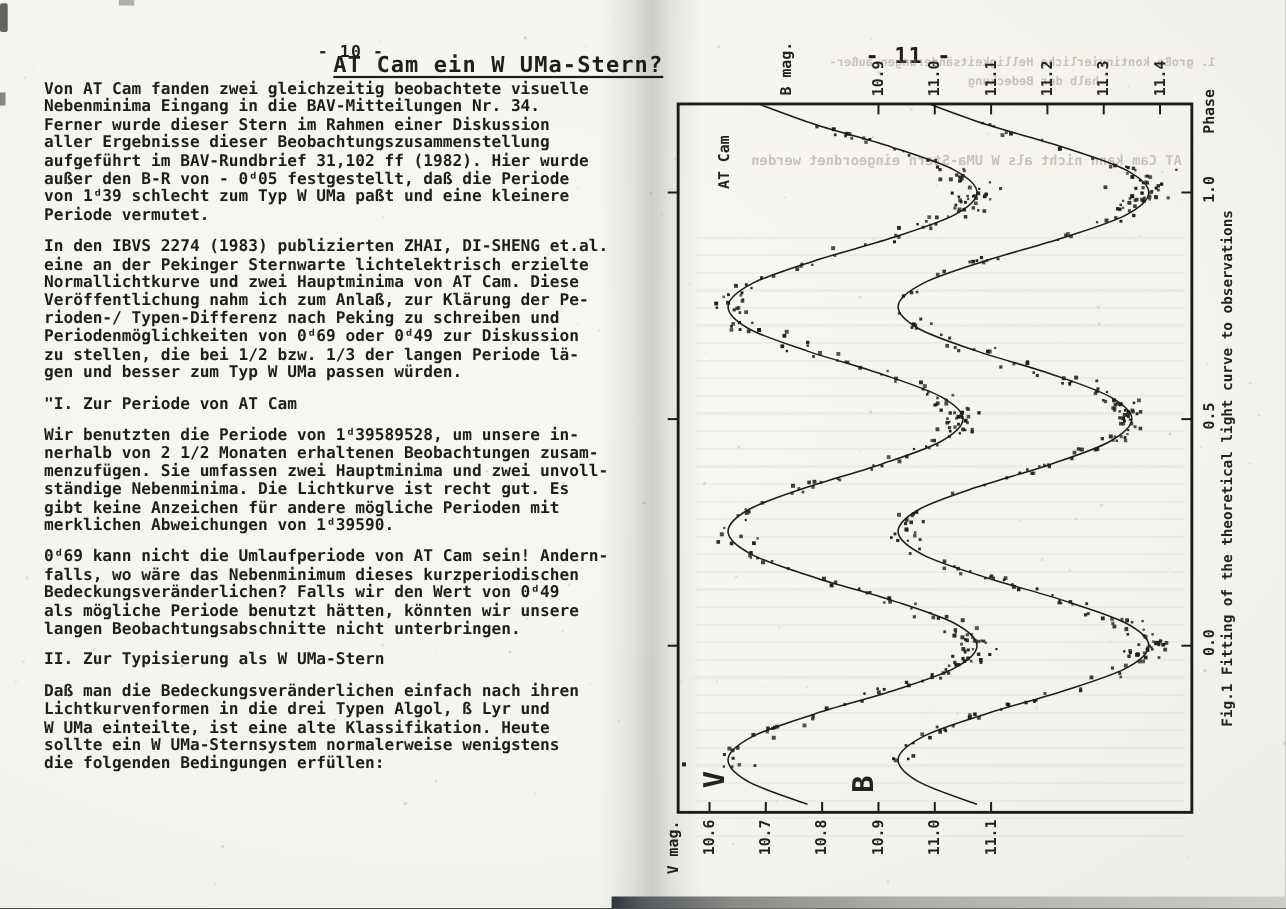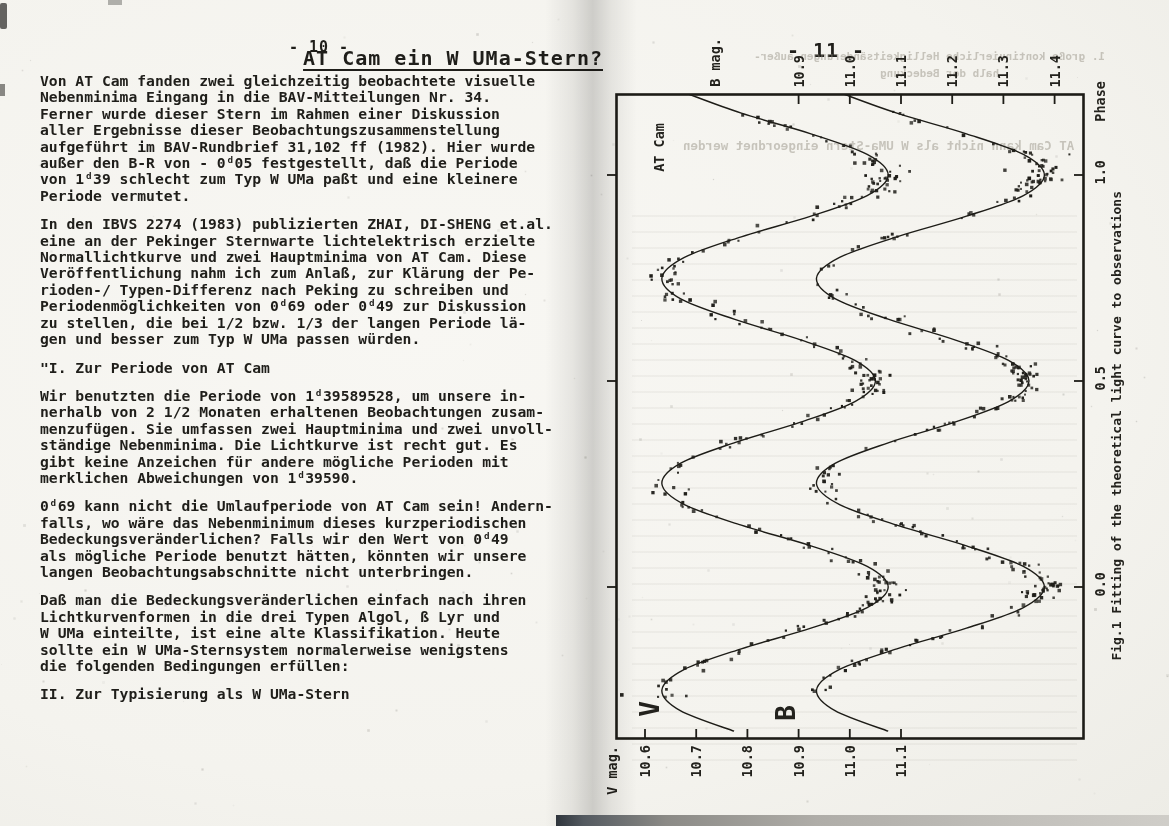--- a/index.html
+++ b/index.html
@@ -86,26 +86,26 @@
 nerhalb von 2 1/2 Monaten erhaltenen Beobachtungen zusam-
 menzufügen. Sie umfassen zwei Hauptminima und zwei unvoll-
 ständige Nebenminima. Die Lichtkurve ist recht gut. Es
 gibt keine Anzeichen für andere mögliche Perioden mit
 merklichen Abweichungen von 1ᵈ39590.</div>
       <div class="para">0ᵈ69 kann nicht die Umlaufperiode von AT Cam sein! Andern-
 falls, wo wäre das Nebenminimum dieses kurzperiodischen
 Bedeckungsveränderlichen? Falls wir den Wert von 0ᵈ49
 als mögliche Periode benutzt hätten, könnten wir unsere
 langen Beobachtungsabschnitte nicht unterbringen.</div>
+      <div class="para">II. Zur Typisierung als W UMa-Stern</div>
       <div class="para">Daß man die Bedeckungsveränderlichen einfach nach ihren
 Lichtkurvenformen in die drei Typen Algol, ß Lyr und
 W UMa einteilte, ist eine alte Klassifikation. Heute
 sollte ein W UMa-Sternsystem normalerweise wenigstens
 die folgenden Bedingungen erfüllen:</div>
-      <div class="para">II. Zur Typisierung als W UMa-Stern</div>
     </div>
   </div>
 
   <div class="pagenum-r">- 11 -</div>
 
   <div class="bleed bleed-1">1. große kontinuierliche Helligkeitsänderungen außer-</div>
   <div class="bleed bleed-2">halb der Bedeckung</div>
   <div class="bleed bleed-3">AT Cam kann nicht als W UMa-Stern eingeordnet werden</div>
   <div class="stripes"></div>
 

